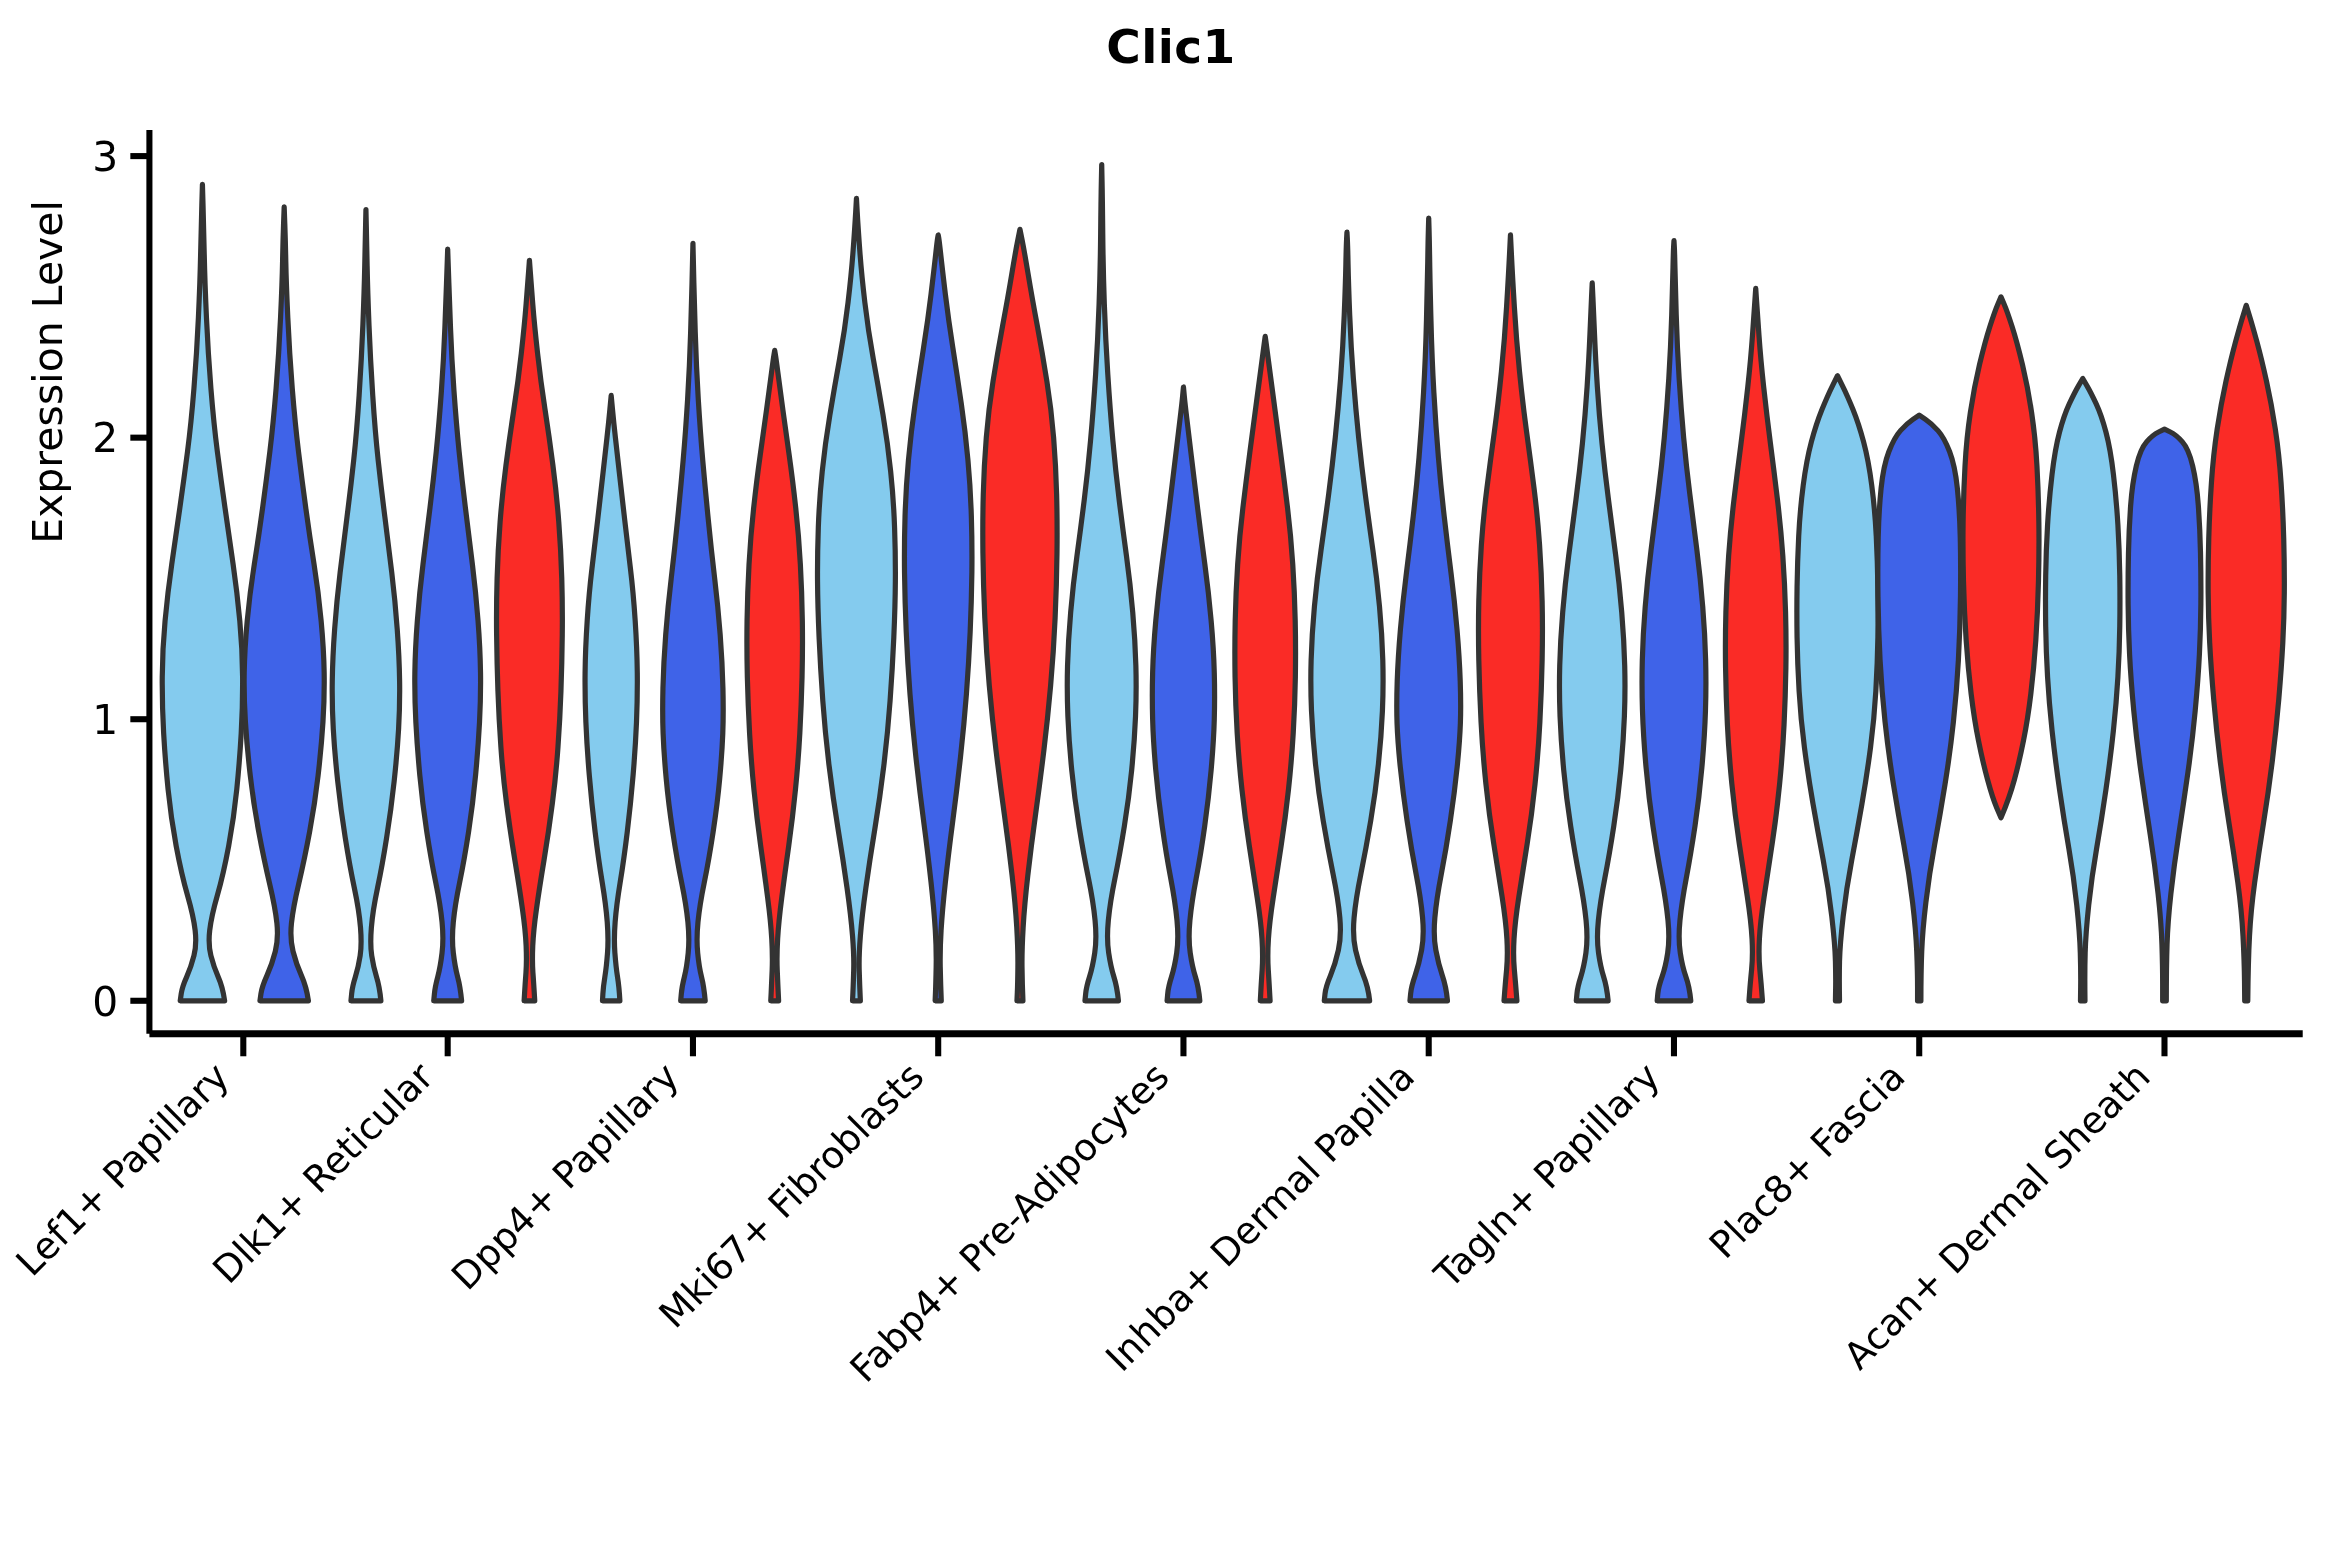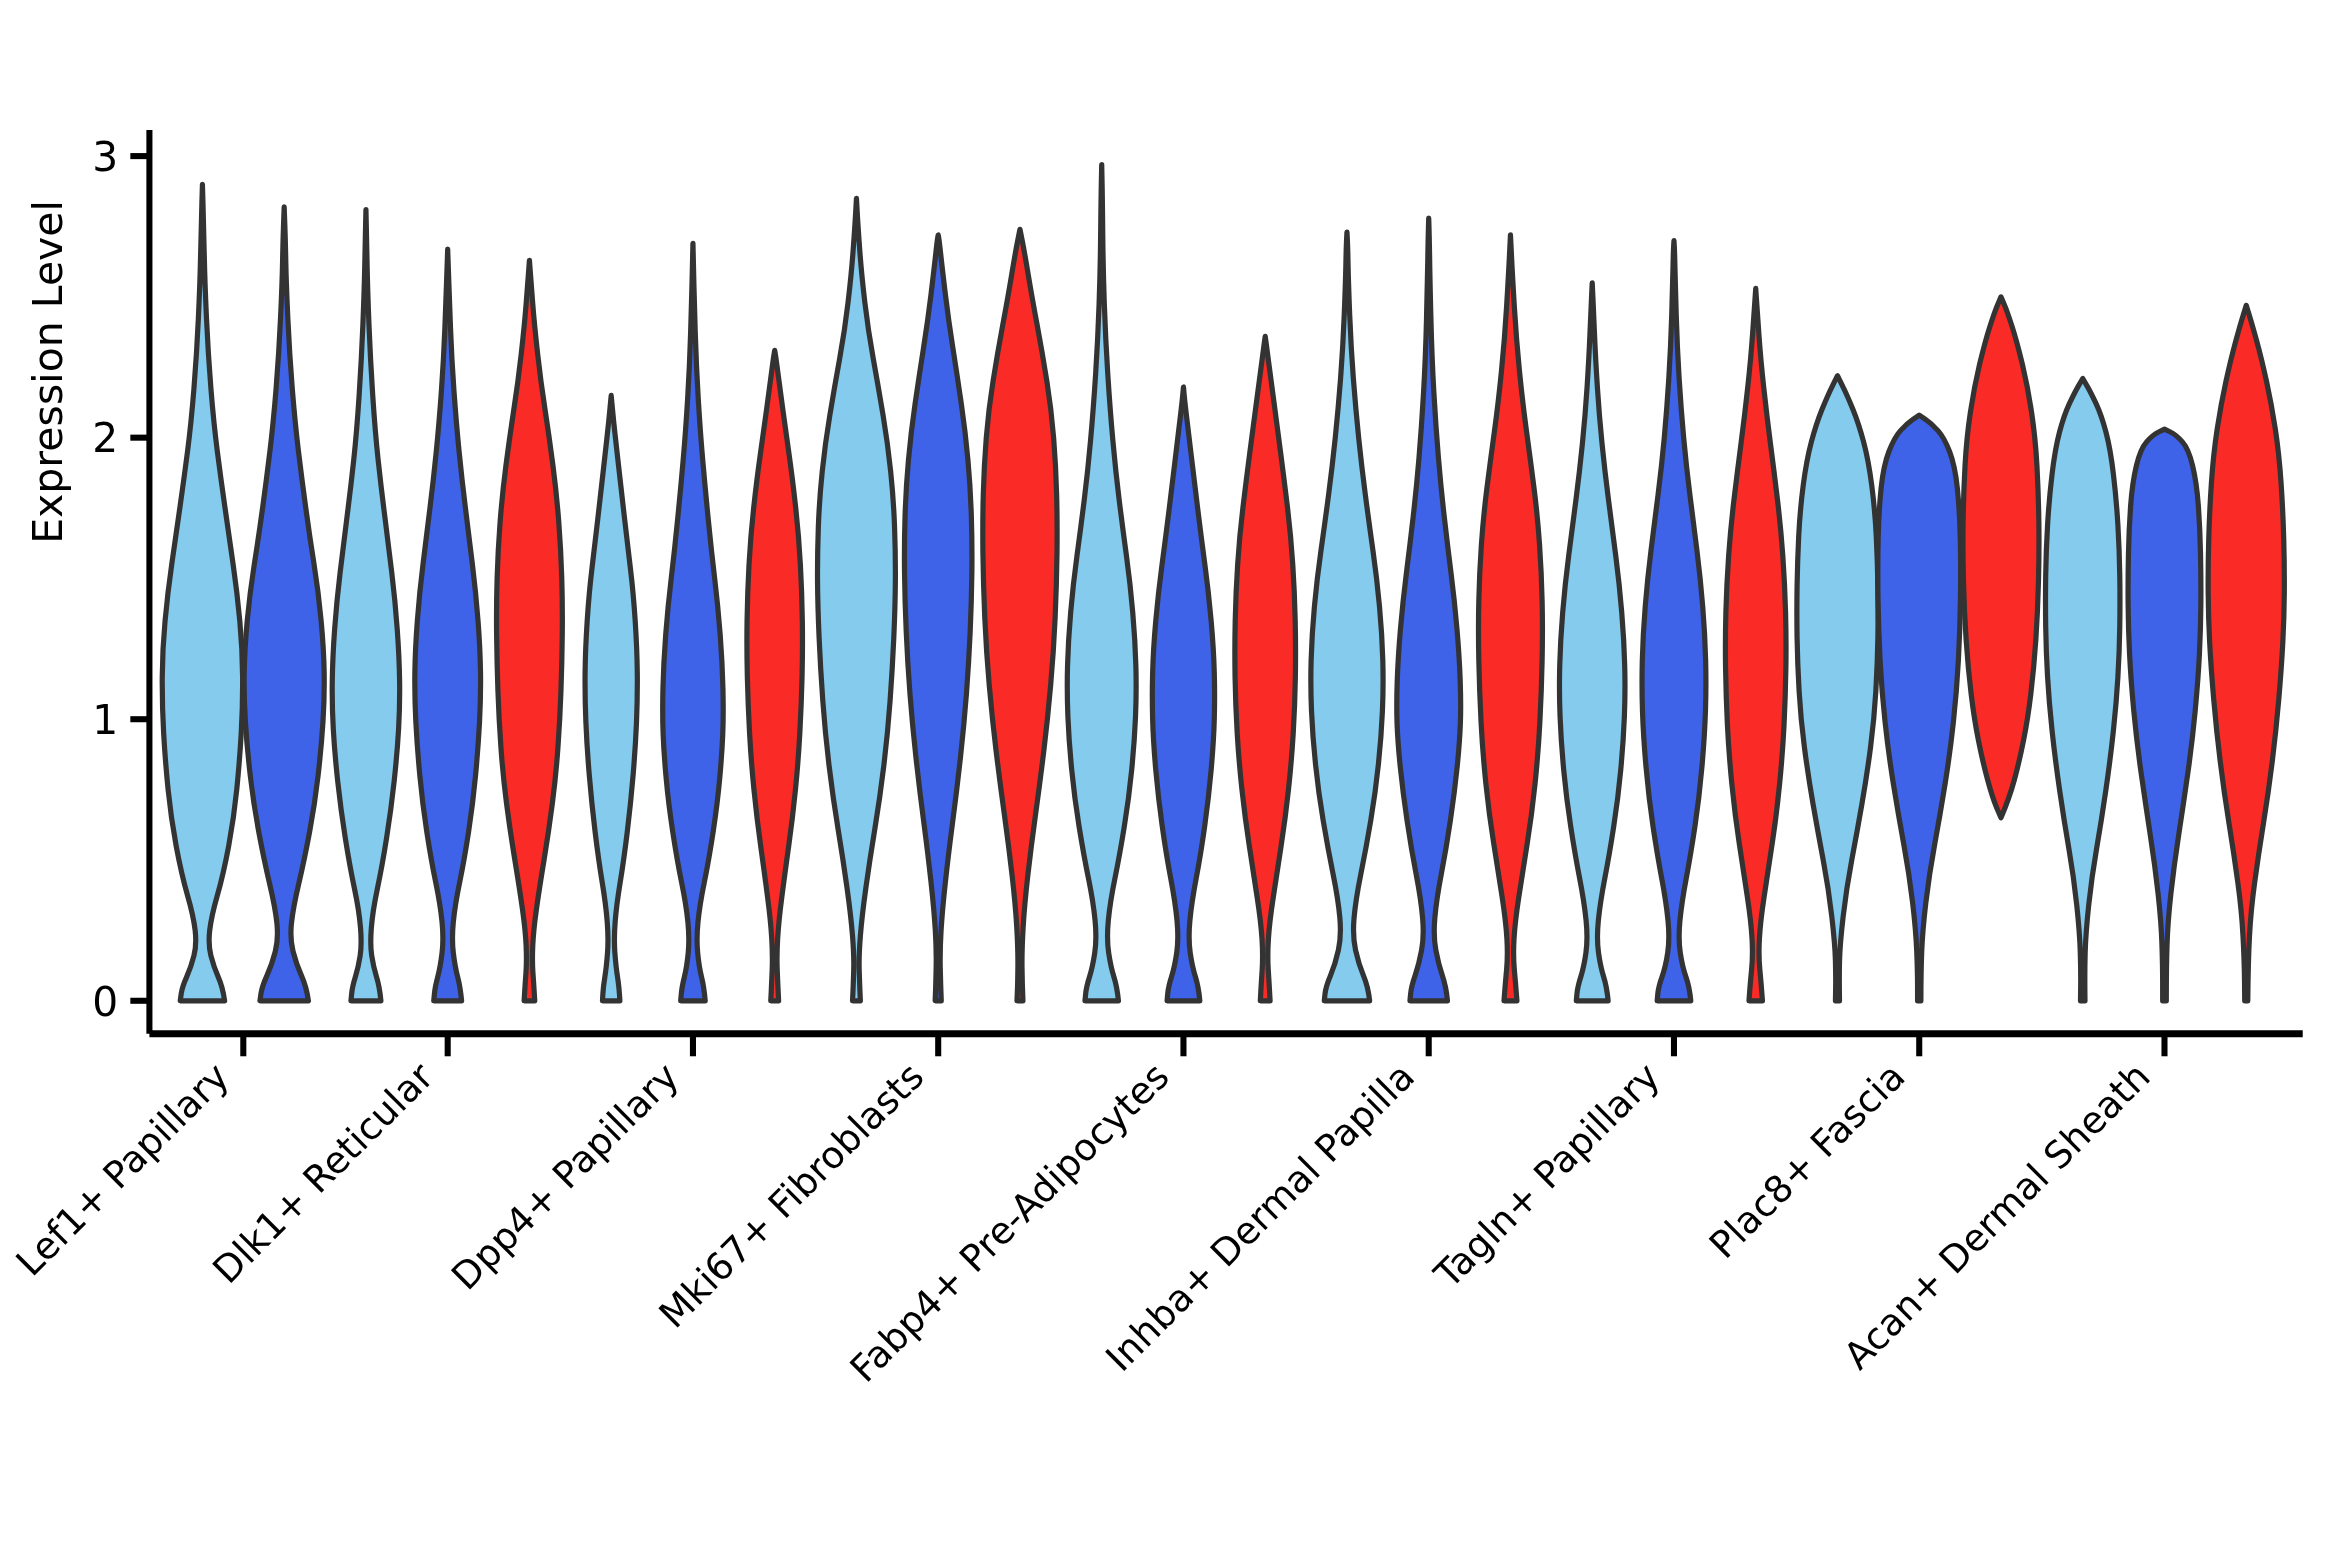--- a/index.html
+++ b/index.html
@@ -16,20 +16,21 @@
   }
   svg{position:absolute;top:0;left:0;}
   text.tick{font-family:"DejaVu Sans","Liberation Sans",sans-serif;font-size:47px;fill:#000;}
   text.xtick{font-family:"DejaVu Sans","Liberation Sans",sans-serif;font-size:43px;fill:#000;}
 </style>
 </head>
 <body>
 
 <div id="root">
 
+  <div id="plot-title">Clic1</div>
   <div id="ylabel">Expression Level</div>
 
   <svg id="chart-svg" width="2342" height="1561" viewBox="0 0 2700 1800">
     <g id="violins-layer">
         <path d="M 258.75 1154.00 Q 256.42 1137.77 251.30 1126.40 Q 246.17 1115.04 242.91 1102.05 Q 239.65 1089.07 241.52 1072.83 Q 243.38 1056.60 250.37 1032.25 Q 257.35 1007.90 263.40 975.43 Q 269.46 942.97 272.72 910.50 Q 275.98 878.03 277.84 845.57 Q 279.70 813.10 279.47 780.63 Q 279.24 748.17 276.21 715.70 Q 273.18 683.23 268.53 650.77 Q 263.87 618.30 259.21 585.83 Q 254.56 553.37 250.37 520.90 Q 246.17 488.43 242.91 447.85 Q 239.65 407.27 237.79 366.68 Q 235.93 326.10 235.23 293.63 Q 234.53 261.17 233.83 236.82 Q 233.13 212.47 233.13 212.47 Q 233.13 212.47 232.44 236.82 Q 231.74 261.17 231.04 293.63 Q 230.34 326.10 228.48 366.68 Q 226.61 407.27 223.36 447.85 Q 220.10 488.43 215.90 520.90 Q 211.71 553.37 207.06 585.83 Q 202.40 618.30 197.74 650.77 Q 193.09 683.23 190.06 715.70 Q 187.03 748.17 186.80 780.63 Q 186.57 813.10 188.43 845.57 Q 190.29 878.03 193.55 910.50 Q 196.81 942.97 202.86 975.43 Q 208.92 1007.90 215.90 1032.25 Q 222.89 1056.60 224.75 1072.83 Q 226.61 1089.07 223.36 1102.05 Q 220.10 1115.04 214.97 1126.40 Q 209.85 1137.77 208.69 1145.88 L 207.52 1154.00 Z" fill="#84CBEE" stroke="#333333" stroke-width="6" stroke-linejoin="round"></path>
         <path d="M 355.35 1154.00 Q 353.02 1137.77 347.20 1124.78 Q 341.37 1111.79 337.65 1097.18 Q 333.92 1082.57 335.79 1064.72 Q 337.65 1046.86 344.17 1019.26 Q 350.69 991.67 356.74 959.20 Q 362.80 926.73 366.52 894.27 Q 370.25 861.80 372.11 832.58 Q 373.97 803.36 373.51 775.76 Q 373.04 748.17 370.01 715.70 Q 366.99 683.23 361.86 650.77 Q 356.74 618.30 352.32 585.83 Q 347.89 553.37 343.94 520.90 Q 339.98 488.43 336.72 447.85 Q 333.46 407.27 331.60 366.68 Q 329.73 326.10 329.27 301.75 Q 328.80 277.40 328.10 257.92 Q 327.40 238.44 327.40 238.44 Q 327.40 238.44 326.71 257.92 Q 326.01 277.40 325.54 301.75 Q 325.08 326.10 323.21 366.68 Q 321.35 407.27 318.09 447.85 Q 314.83 488.43 310.87 520.90 Q 306.91 553.37 302.49 585.83 Q 298.07 618.30 292.94 650.77 Q 287.82 683.23 284.79 715.70 Q 281.77 748.17 281.30 775.76 Q 280.83 803.36 282.70 832.58 Q 284.56 861.80 288.29 894.27 Q 292.01 926.73 298.07 959.20 Q 304.12 991.67 310.64 1019.26 Q 317.16 1046.86 319.02 1064.72 Q 320.88 1082.57 317.16 1097.18 Q 313.43 1111.79 307.61 1124.78 Q 301.79 1137.77 300.63 1145.88 L 299.46 1154.00 Z" fill="#3F63E8" stroke="#333333" stroke-width="6" stroke-linejoin="round"></path>
         <path d="M 438.93 1154.00 Q 437.36 1137.77 433.83 1126.40 Q 430.30 1115.04 428.34 1102.05 Q 426.38 1089.07 427.95 1069.59 Q 429.52 1050.11 435.01 1024.13 Q 440.50 998.16 445.59 965.69 Q 450.69 933.23 454.22 900.76 Q 457.75 868.29 459.32 840.70 Q 460.89 813.10 460.50 785.50 Q 460.10 757.91 457.75 725.44 Q 455.40 692.97 451.48 660.51 Q 447.56 628.04 443.44 595.57 Q 439.32 563.11 435.79 530.64 Q 432.26 498.17 429.52 455.97 Q 426.77 413.76 425.20 374.80 Q 423.63 335.84 423.05 306.62 Q 422.46 277.40 422.07 259.54 Q 421.67 241.69 421.67 241.69 Q 421.67 241.69 421.28 259.54 Q 420.89 277.40 420.30 306.62 Q 419.71 335.84 418.14 374.80 Q 416.57 413.76 413.83 455.97 Q 411.08 498.17 407.56 530.64 Q 404.03 563.11 399.91 595.57 Q 395.79 628.04 391.87 660.51 Q 387.95 692.97 385.59 725.44 Q 383.24 757.91 382.85 785.50 Q 382.46 813.10 384.03 840.70 Q 385.59 868.29 389.12 900.76 Q 392.65 933.23 397.75 965.69 Q 402.85 998.16 408.34 1024.13 Q 413.83 1050.11 415.40 1069.59 Q 416.97 1089.07 415.01 1102.05 Q 413.05 1115.04 409.52 1126.40 Q 405.99 1137.77 405.20 1145.88 L 404.42 1154.00 Z" fill="#84CBEE" stroke="#333333" stroke-width="6" stroke-linejoin="round"></path>
         <path d="M 532.00 1154.00 Q 530.47 1137.77 527.41 1126.40 Q 524.35 1115.04 522.44 1098.81 Q 520.53 1082.57 522.44 1063.09 Q 524.35 1043.61 529.71 1017.64 Q 535.06 991.67 540.03 959.20 Q 545.00 926.73 548.06 894.27 Q 551.12 861.80 552.65 832.58 Q 554.18 803.36 553.80 775.76 Q 553.41 748.17 550.93 715.70 Q 548.44 683.23 544.43 650.77 Q 540.41 618.30 536.40 585.83 Q 532.38 553.37 529.13 520.90 Q 525.88 488.43 523.21 451.10 Q 520.53 413.76 519.19 378.05 Q 517.85 342.33 517.28 326.10 Q 516.71 309.87 516.32 298.50 Q 515.94 287.14 515.94 287.14 Q 515.94 287.14 515.56 298.50 Q 515.18 309.87 514.60 326.10 Q 514.03 342.33 512.69 378.05 Q 511.35 413.76 508.68 451.10 Q 506.00 488.43 502.75 520.90 Q 499.50 553.37 495.49 585.83 Q 491.47 618.30 487.46 650.77 Q 483.44 683.23 480.96 715.70 Q 478.47 748.17 478.09 775.76 Q 477.71 803.36 479.24 832.58 Q 480.77 861.80 483.82 894.27 Q 486.88 926.73 491.85 959.20 Q 496.82 991.67 502.18 1017.64 Q 507.53 1043.61 509.44 1063.09 Q 511.35 1082.57 509.44 1098.81 Q 507.53 1115.04 504.47 1126.40 Q 501.41 1137.77 500.65 1145.88 L 499.88 1154.00 Z" fill="#3F63E8" stroke="#333333" stroke-width="6" stroke-linejoin="round"></path>
         <path d="M 616.33 1154.00 Q 615.18 1134.52 614.23 1121.53 Q 613.27 1108.55 614.04 1090.69 Q 614.80 1072.83 618.24 1048.48 Q 621.68 1024.13 627.04 991.67 Q 632.39 959.20 636.59 926.73 Q 640.80 894.27 643.09 861.80 Q 645.39 829.33 646.54 796.87 Q 647.68 764.40 648.06 731.93 Q 648.45 699.47 647.49 667.00 Q 646.54 634.53 644.05 602.07 Q 641.56 569.60 637.36 537.13 Q 633.15 504.67 628.18 472.20 Q 623.21 439.73 619.58 407.27 Q 615.95 374.80 614.04 350.45 Q 612.12 326.10 611.17 313.11 Q 610.21 300.13 610.21 300.13 Q 610.21 300.13 609.26 313.11 Q 608.30 326.10 606.39 350.45 Q 604.48 374.80 600.84 407.27 Q 597.21 439.73 592.24 472.20 Q 587.27 504.67 583.06 537.13 Q 578.86 569.60 576.37 602.07 Q 573.89 634.53 572.93 667.00 Q 571.98 699.47 572.36 731.93 Q 572.74 764.40 573.89 796.87 Q 575.03 829.33 577.33 861.80 Q 579.62 894.27 583.83 926.73 Q 588.03 959.20 593.39 991.67 Q 598.74 1024.13 602.18 1048.48 Q 605.62 1072.83 606.39 1090.69 Q 607.15 1108.55 606.20 1121.53 Q 605.24 1134.52 604.67 1144.26 L 604.09 1154.00 Z" fill="#FA2B26" stroke="#333333" stroke-width="6" stroke-linejoin="round"></path>
         <path d="M 714.51 1154.00 Q 713.60 1137.77 711.77 1126.40 Q 709.95 1115.04 708.74 1098.81 Q 707.52 1082.57 709.04 1063.09 Q 710.56 1043.61 714.81 1017.64 Q 719.07 991.67 723.02 959.20 Q 726.97 926.73 729.71 894.27 Q 732.44 861.80 733.66 832.58 Q 734.87 803.36 734.57 775.76 Q 734.27 748.17 732.14 715.70 Q 730.01 683.23 726.67 655.64 Q 723.32 628.04 719.98 598.82 Q 716.64 569.60 713.90 545.25 Q 711.17 520.90 709.34 504.67 Q 707.52 488.43 706.00 472.20 Q 704.48 455.97 704.48 455.97 Q 704.48 455.97 702.96 472.20 Q 701.44 488.43 699.62 504.67 Q 697.79 520.90 695.06 545.25 Q 692.32 569.60 688.98 598.82 Q 685.64 628.04 682.29 655.64 Q 678.95 683.23 676.82 715.70 Q 674.70 748.17 674.39 775.76 Q 674.09 803.36 675.30 832.58 Q 676.52 861.80 679.26 894.27 Q 681.99 926.73 685.94 959.20 Q 689.89 991.67 694.15 1017.64 Q 698.40 1043.61 699.92 1063.09 Q 701.44 1082.57 700.23 1098.81 Q 699.01 1115.04 697.19 1126.40 Q 695.36 1137.77 694.91 1145.88 L 694.45 1154.00 Z" fill="#84CBEE" stroke="#333333" stroke-width="6" stroke-linejoin="round"></path>

